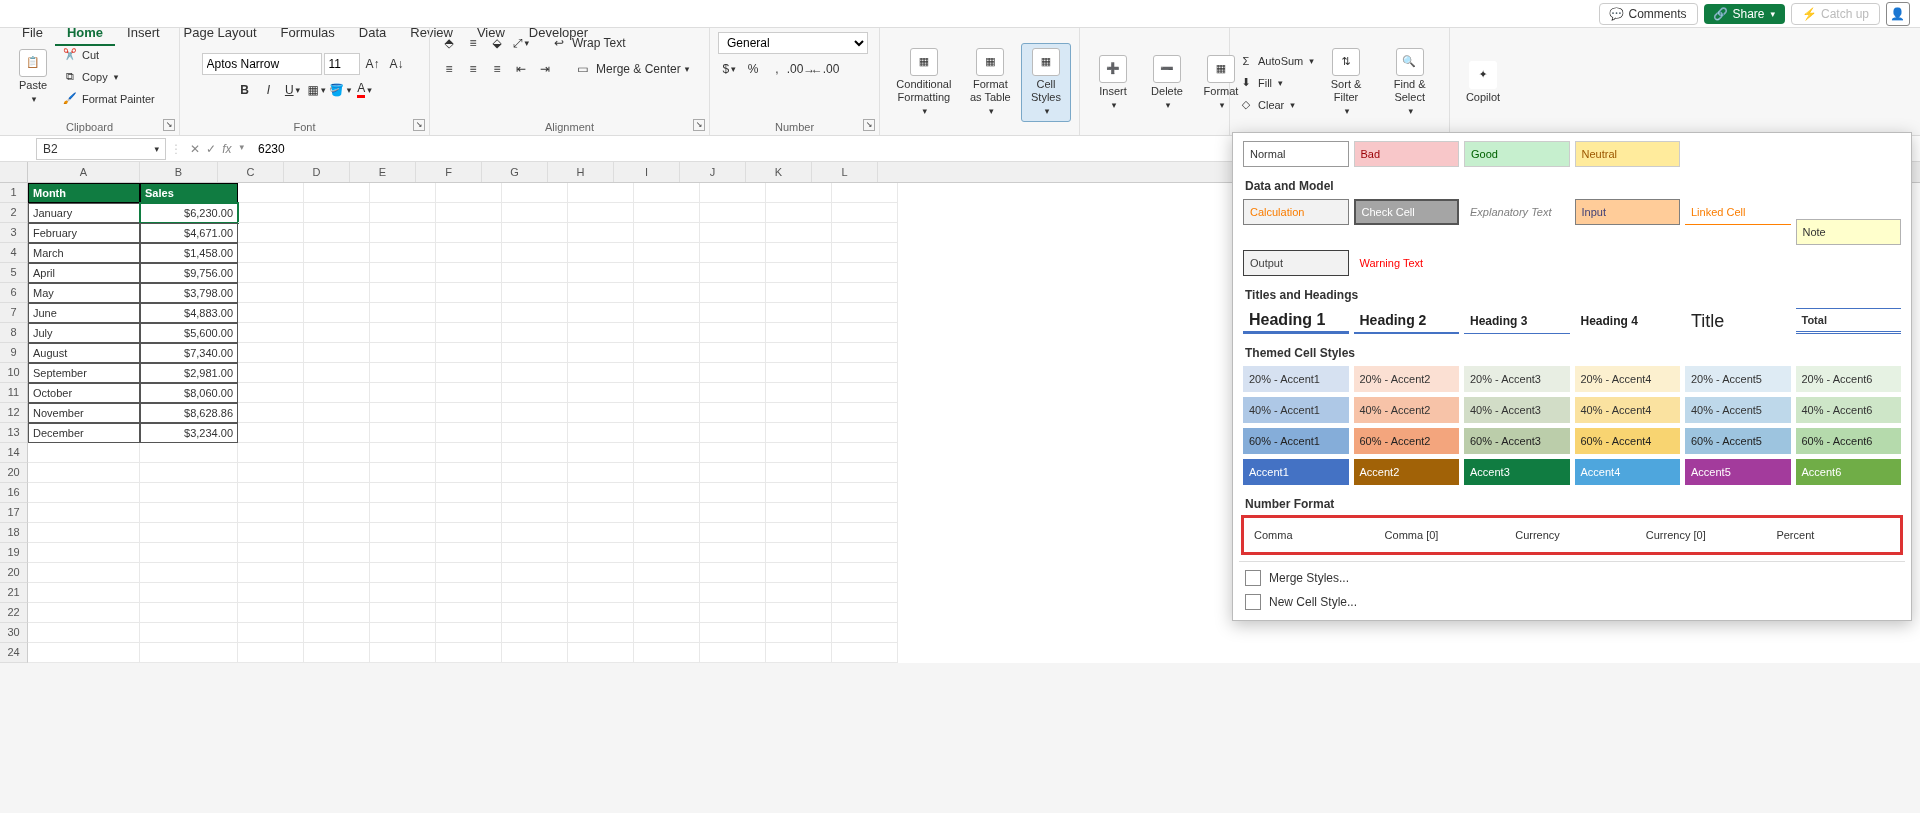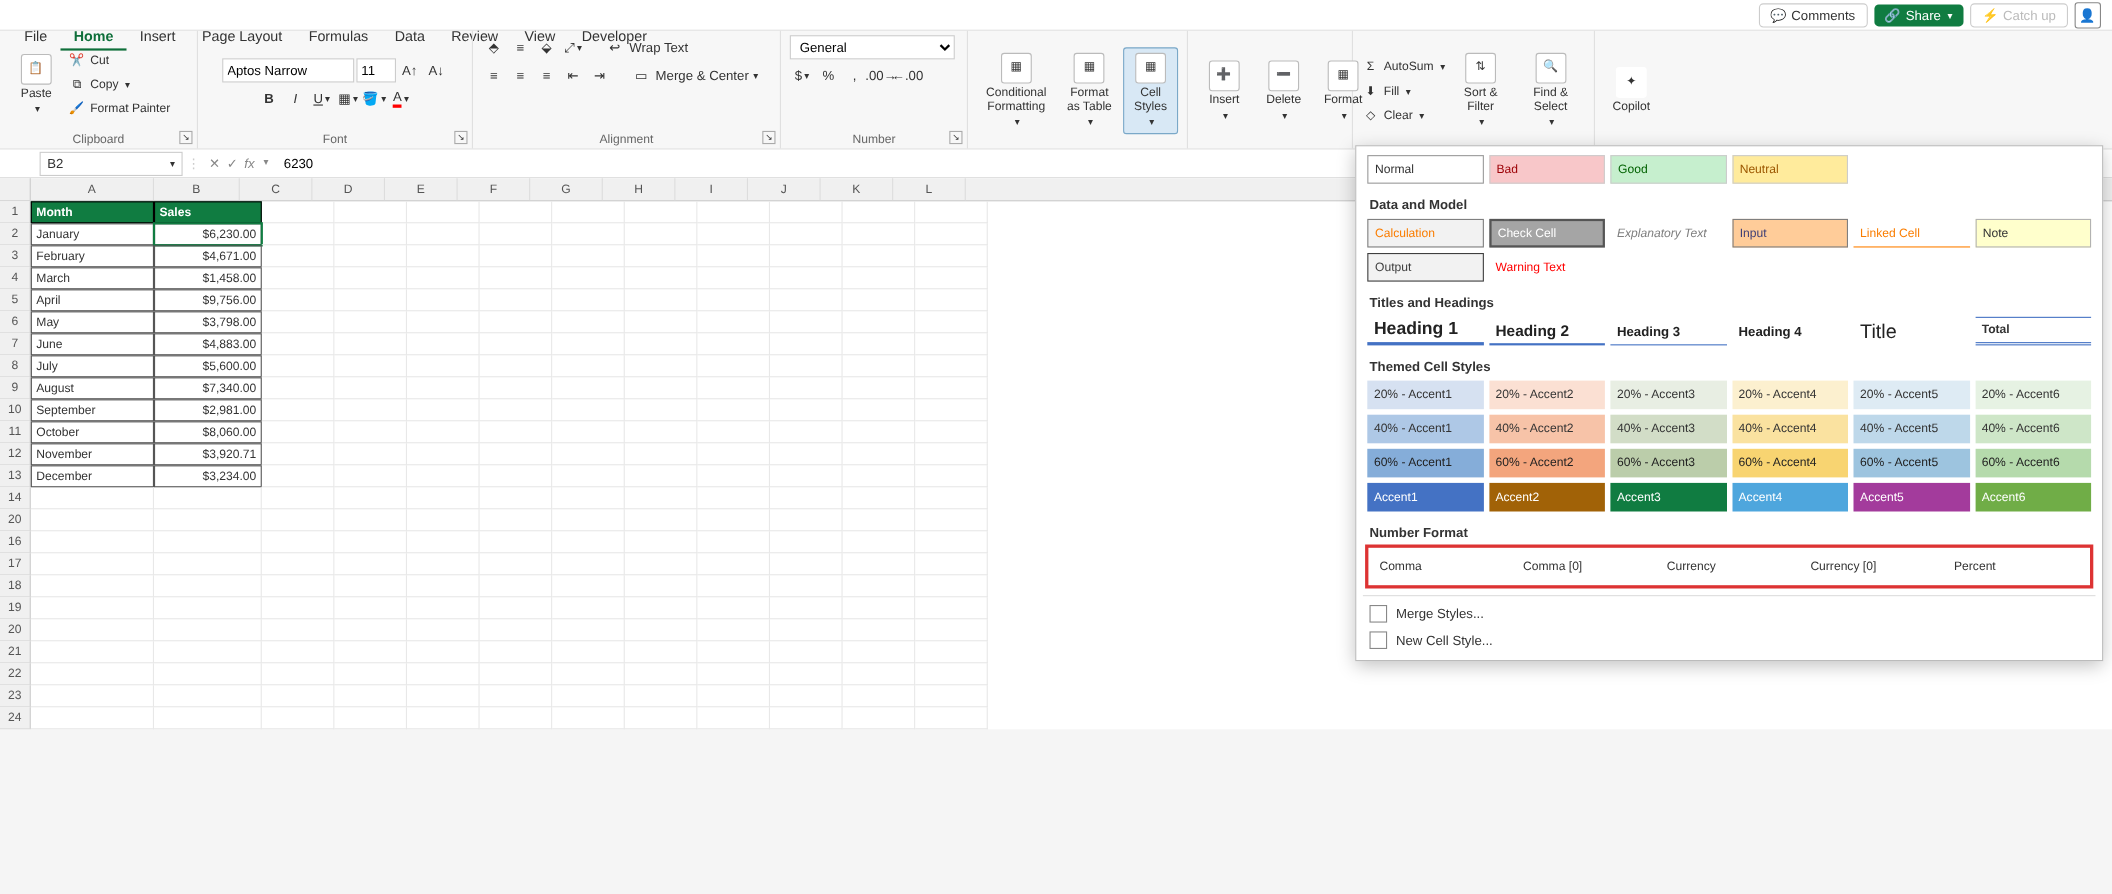--- a/index.html
+++ b/index.html
@@ -493,21 +493,21 @@
         <div class="cell"></div>
         <div class="cell"></div>
         <div class="cell"></div>
         <div class="cell"></div>
         <div class="cell"></div>
         <div class="cell"></div>
       </div>
       <div class="row">
         <div class="rowh">12</div>
         <div class="cell wide databox">November</div>
-        <div class="cell wide2 databox databox-r">$3,920.71</div>
+        <div class="cell wide2 databox databox-r">$8,628.86</div>
         <div class="cell"></div>
         <div class="cell"></div>
         <div class="cell"></div>
         <div class="cell"></div>
         <div class="cell"></div>
         <div class="cell"></div>
         <div class="cell"></div>
         <div class="cell"></div>
         <div class="cell"></div>
         <div class="cell"></div>
@@ -656,21 +656,21 @@
         <div class="cell"></div>
         <div class="cell"></div>
         <div class="cell"></div>
         <div class="cell"></div>
         <div class="cell"></div>
         <div class="cell"></div>
         <div class="cell"></div>
         <div class="cell"></div>
       </div>
       <div class="row">
-        <div class="rowh">23</div>
+        <div class="rowh">30</div>
         <div class="cell wide"></div>
         <div class="cell wide2"></div>
         <div class="cell"></div>
         <div class="cell"></div>
         <div class="cell"></div>
         <div class="cell"></div>
         <div class="cell"></div>
         <div class="cell"></div>
         <div class="cell"></div>
         <div class="cell"></div>
@@ -703,21 +703,21 @@
     <div class="sp-swatch" style="background:#ffeb9c;color:#9c5700;">Neutral</div>
   </div>
 
   <div class="sp-section-title">Data and Model</div>
   <div class="sp-grid">
     <div class="sp-swatch" style="background:#f2f2f2;color:#fa7d00;border:1px solid #7f7f7f;">Calculation</div>
     <div class="sp-swatch" style="background:#a5a5a5;color:#fff;border:2px double #555;">Check Cell</div>
     <div class="sp-swatch" style="color:#7f7f7f;font-style:italic;border:none;">Explanatory Text</div>
     <div class="sp-swatch" style="background:#ffcc99;color:#3f3f76;border:1px solid #7f7f7f;">Input</div>
     <div class="sp-swatch" style="color:#fa7d00;border:none;border-bottom:1px solid #ff8001;">Linked Cell</div>
-    <div class="sp-swatch" style="background:#ffffcc;border:1px solid #b2b2b2;">Note</div>
+    <div class="sp-swatch" style="background:#ffffcc;border:1px solid #b2b2b2;margin-top:20px;">Note</div>
     <div class="sp-swatch" style="background:#f2f2f2;color:#3f3f3f;border:1px solid #3f3f3f;">Output</div>
     <div class="sp-swatch" style="color:#ff0000;border:none;">Warning Text</div>
   </div>
 
   <div class="sp-section-title">Titles and Headings</div>
   <div class="sp-grid">
     <div class="sp-swatch sp-heading1">Heading 1</div>
     <div class="sp-swatch sp-heading2">Heading 2</div>
     <div class="sp-swatch sp-heading3">Heading 3</div>
     <div class="sp-swatch sp-heading4">Heading 4</div>

